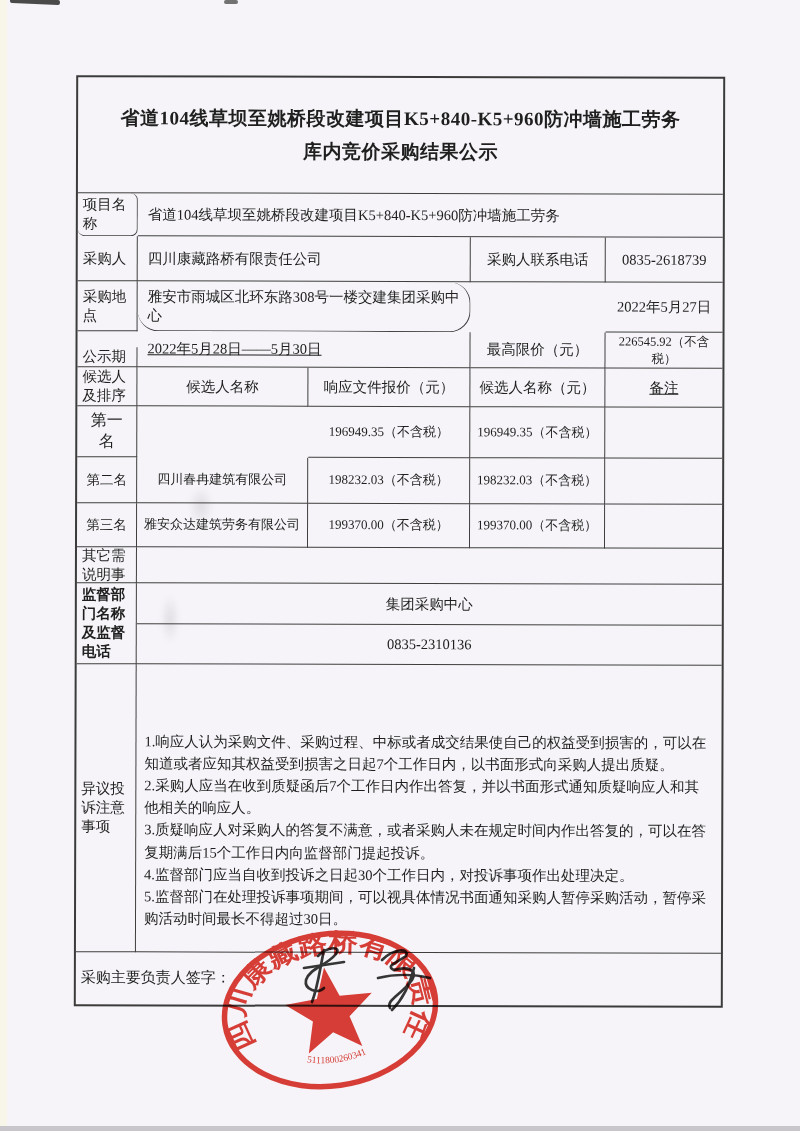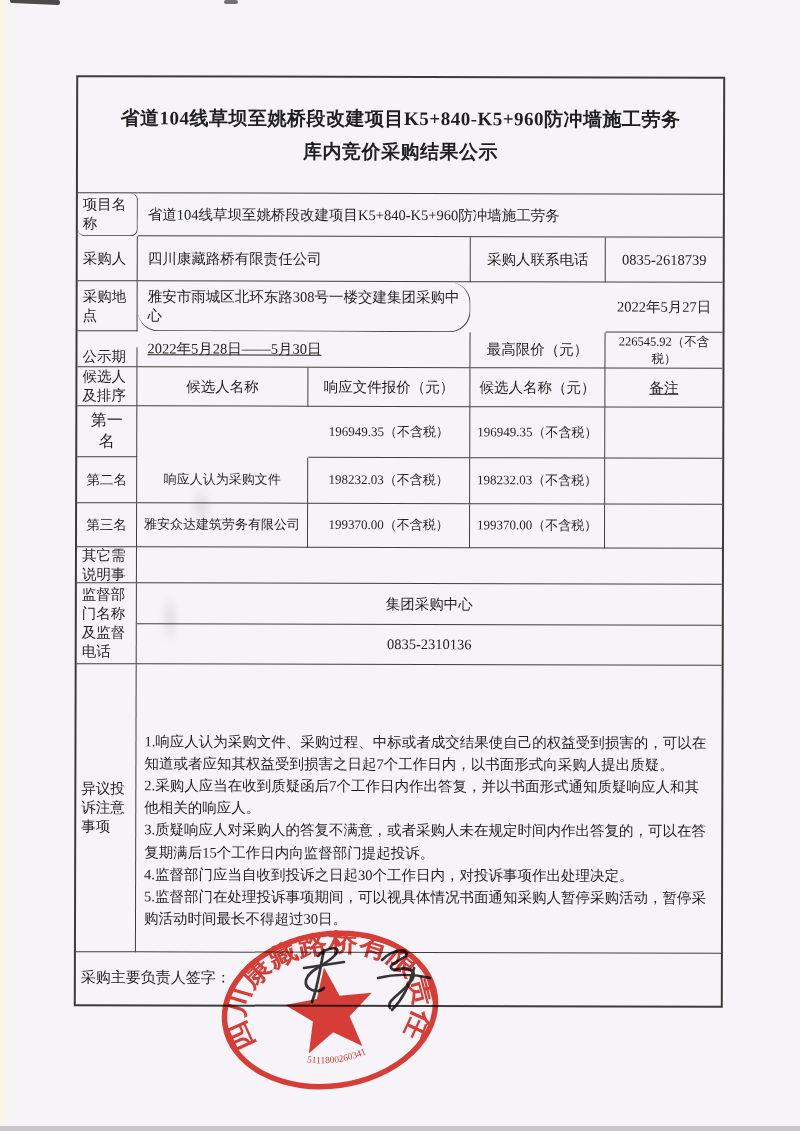--- a/index.html
+++ b/index.html
@@ -93,35 +93,35 @@
   <div class="c" style="grid-column:3;grid-row:6;">响应文件报价（元）</div>
   <div class="c" style="grid-column:4;grid-row:6;">候选人名称（元）</div>
   <div class="c nr" style="grid-column:5;grid-row:6;text-decoration:underline;">备注</div>
 
   <div class="c" style="grid-column:1;grid-row:7;font-size:16px;">第一名</div>
   <div class="c price" style="grid-column:3;grid-row:7;">196949.35（不含税）</div>
   <div class="c price" style="grid-column:4;grid-row:7;">196949.35（不含税）</div>
   <div class="c nr" style="grid-column:5;grid-row:7;"></div>
 
   <div class="c" style="grid-column:1;grid-row:8;font-size:13.5px;">第二名</div>
-  <div class="c cname" style="grid-column:2;grid-row:8;">响应人认为采购文件</div>
+  <div class="c cname" style="grid-column:2;grid-row:8;">四川春冉建筑有限公司</div>
   <div class="c price" style="grid-column:3;grid-row:8;">198232.03（不含税）</div>
   <div class="c price" style="grid-column:4;grid-row:8;">198232.03（不含税）</div>
   <div class="c nr" style="grid-column:5;grid-row:8;"></div>
 
   <div class="c" style="grid-column:1;grid-row:9;font-size:13.5px;">第三名</div>
   <div class="c cname" style="grid-column:2;grid-row:9;">雅安众达建筑劳务有限公司</div>
   <div class="c price" style="grid-column:3;grid-row:9;">199370.00（不含税）</div>
   <div class="c price" style="grid-column:4;grid-row:9;">199370.00（不含税）</div>
   <div class="c nr" style="grid-column:5;grid-row:9;"></div>
 
   <div class="c lab" style="grid-column:1;grid-row:10;">其它需说明事</div>
   <div class="c lft nr" style="grid-column:2/6;grid-row:10;"></div>
 
-  <div class="c lab" style="grid-column:1;grid-row:11/13;align-items:center;">监督部门名称及监督电话</div>
+  <div class="c lab" style="grid-column:1;grid-row:11/13;align-items:center;font-weight:bold;">监督部门名称及监督电话</div>
   <div class="c nr" style="grid-column:2/6;grid-row:11;">集团采购中心</div>
   <div class="c nr" style="grid-column:2/6;grid-row:12;">0835-2310136</div>
 
   <div class="c lab" style="grid-column:1;grid-row:13;align-items:center;">异议投诉注意事项</div>
   <div class="c nr obj" style="grid-column:2/6;grid-row:13;">
     <div>1.响应人认为采购文件、采购过程、中标或者成交结果使自己的权益受到损害的，可以在知道或者应知其权益受到损害之日起7个工作日内，以书面形式向采购人提出质疑。</div>
     <div>2.采购人应当在收到质疑函后7个工作日内作出答复，并以书面形式通知质疑响应人和其他相关的响应人。</div>
     <div>3.质疑响应人对采购人的答复不满意，或者采购人未在规定时间内作出答复的，可以在答复期满后15个工作日内向监督部门提起投诉。</div>
     <div>4.监督部门应当自收到投诉之日起30个工作日内，对投诉事项作出处理决定。</div>
     <div>5.监督部门在处理投诉事项期间，可以视具体情况书面通知采购人暂停采购活动，暂停采购活动时间最长不得超过30日。</div>

